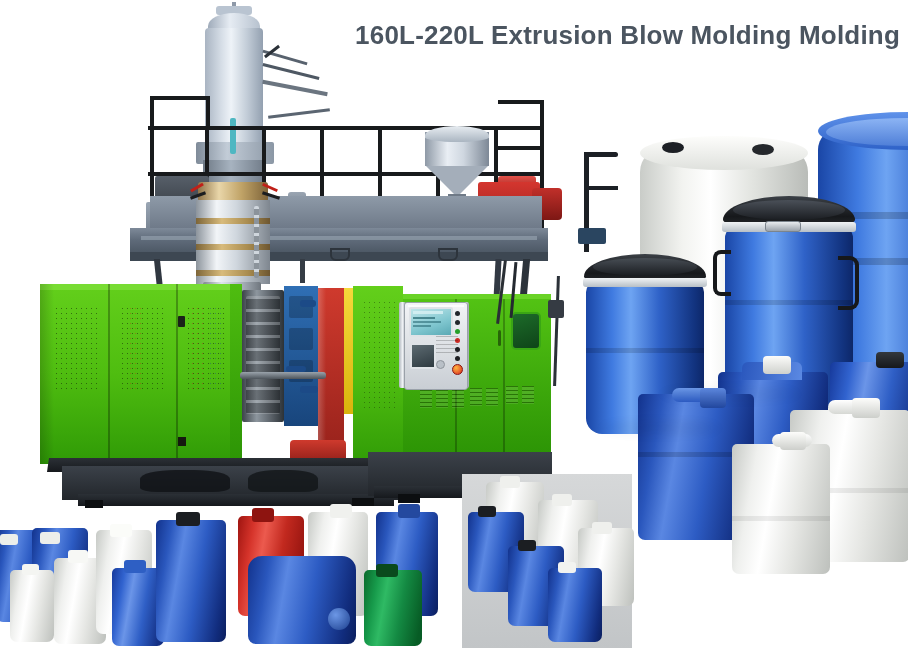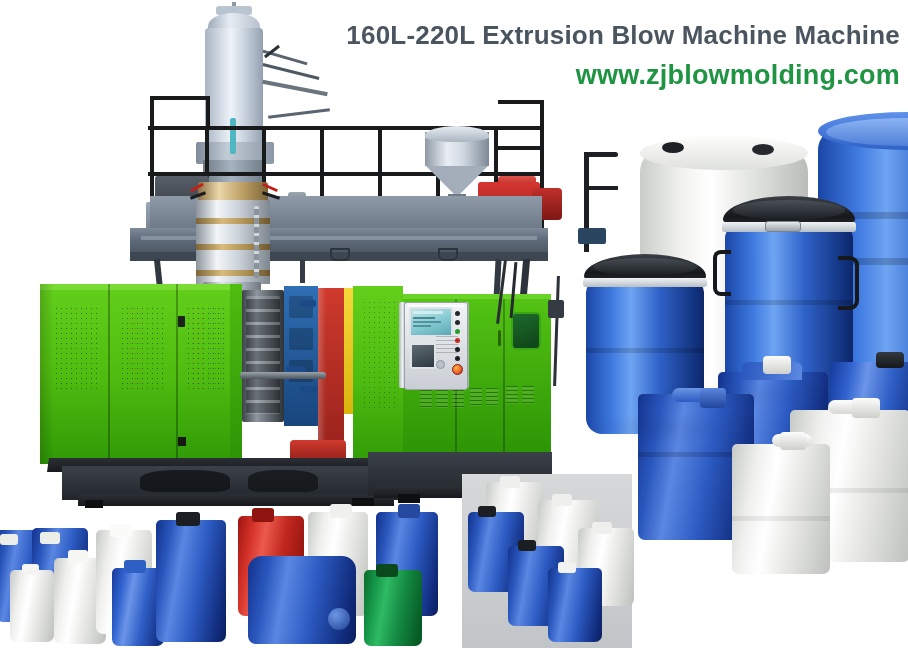--- a/index.html
+++ b/index.html
@@ -153,22 +153,21 @@
   .handle{position:absolute;border-radius:4px;background:rgba(255,255,255,.18);}
 
   .gray-plate{position:absolute;background:linear-gradient(180deg,#d6d8d9,#c2c5c7);}
   .blur-shadow{position:absolute;background:rgba(0,0,0,.22);border-radius:50%;filter:blur(5px);}
 </style>
 </head>
 <body>
 
 <div id="stage">
 
-  <div class="hdr" id="title-line">160L-220L Extrusion Blow Machine Machine</div>
-  <div class="hdr" id="url-line">www.zjblowmolding.com</div>
+  <div class="hdr" id="title-line">160L-220L Extrusion Blow Molding Molding</div>
 
   <div id="machine">
 
     <div class="abs acc-rod"></div>
     <div class="abs acc-cap"></div>
     <div class="abs acc-dome"></div>
     <div class="abs acc-cyl"></div>
     <div class="abs acc-base"></div>
     <div class="abs acc-legs"></div>
 

